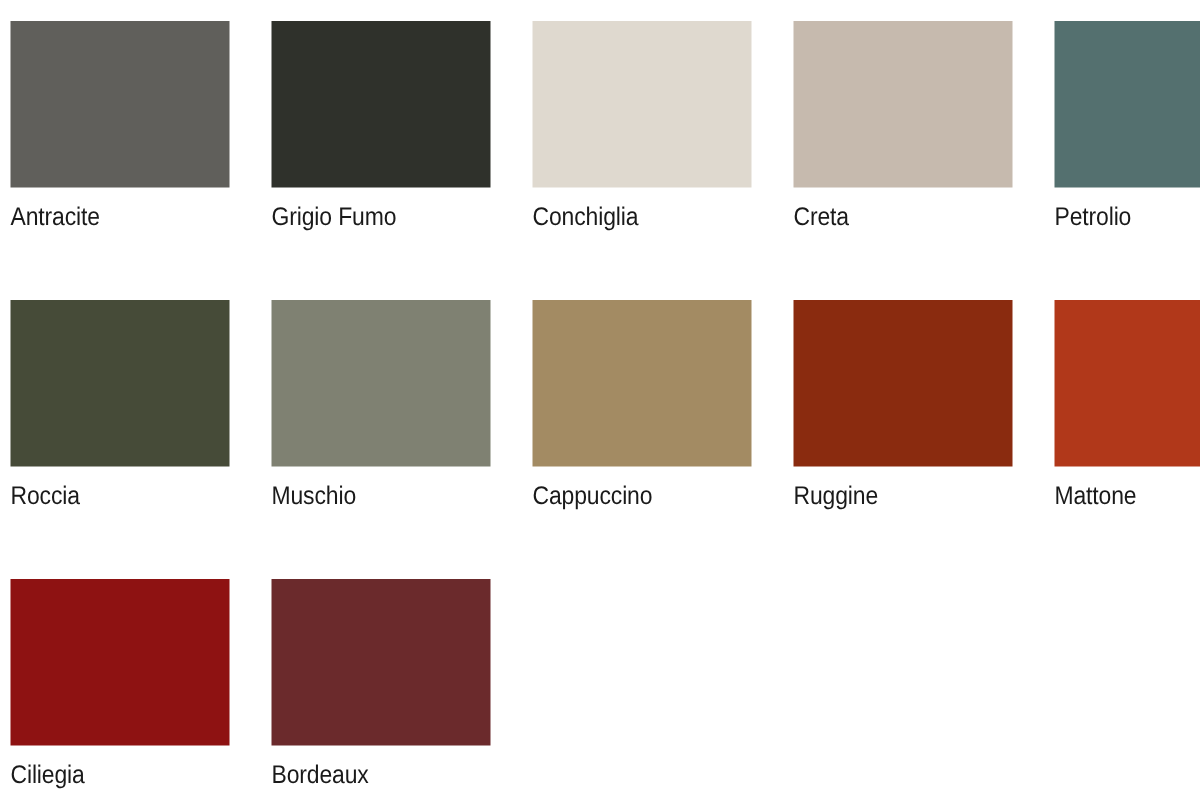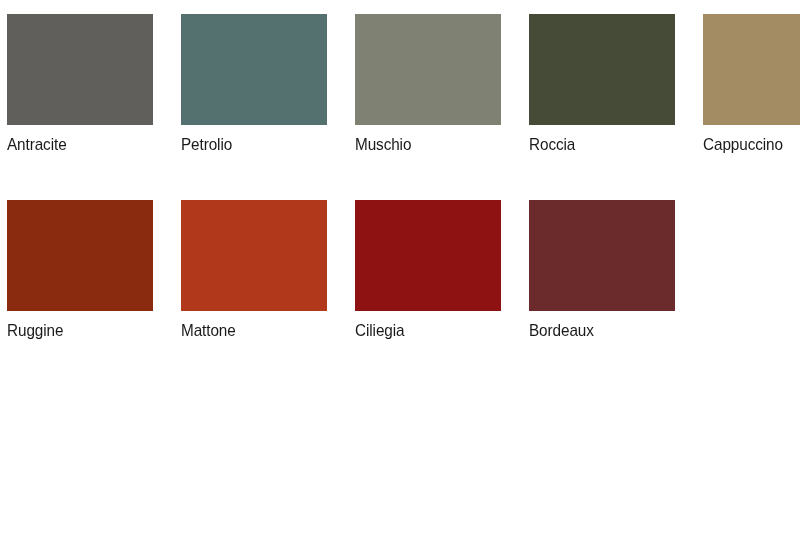--- a/index.html
+++ b/index.html
@@ -54,30 +54,42 @@
 </style>
 </head>
 <body style="background-color: rgb(255, 255, 255);">
 
 <div class="palette">
     <div class="swatch-cell">
       <div class="swatch-chip" style="background-color: rgb(96, 95, 91);"></div>
       <div class="swatch-label" style="color: rgb(26, 26, 26);">Antracite</div>
     </div>
     <div class="swatch-cell">
+      <div class="swatch-chip" style="background-color: rgb(47, 49, 43);"></div>
+      <div class="swatch-label" style="color: rgb(26, 26, 26);">Grigio Fumo</div>
+    </div>
+    <div class="swatch-cell">
+      <div class="swatch-chip" style="background-color: rgb(223, 217, 207);"></div>
+      <div class="swatch-label" style="color: rgb(26, 26, 26);">Conchiglia</div>
+    </div>
+    <div class="swatch-cell">
+      <div class="swatch-chip" style="background-color: rgb(198, 186, 174);"></div>
+      <div class="swatch-label" style="color: rgb(26, 26, 26);">Creta</div>
+    </div>
+    <div class="swatch-cell">
       <div class="swatch-chip" style="background-color: rgb(84, 112, 111);"></div>
       <div class="swatch-label" style="color: rgb(26, 26, 26);">Petrolio</div>
     </div>
     <div class="swatch-cell">
+      <div class="swatch-chip" style="background-color: rgb(70, 75, 56);"></div>
+      <div class="swatch-label" style="color: rgb(26, 26, 26);">Roccia</div>
+    </div>
+    <div class="swatch-cell">
       <div class="swatch-chip" style="background-color: rgb(127, 129, 114);"></div>
       <div class="swatch-label" style="color: rgb(26, 26, 26);">Muschio</div>
-    </div>
-    <div class="swatch-cell">
-      <div class="swatch-chip" style="background-color: rgb(70, 75, 56);"></div>
-      <div class="swatch-label" style="color: rgb(26, 26, 26);">Roccia</div>
     </div>
     <div class="swatch-cell">
       <div class="swatch-chip" style="background-color: rgb(163, 139, 99);"></div>
       <div class="swatch-label" style="color: rgb(26, 26, 26);">Cappuccino</div>
     </div>
     <div class="swatch-cell">
       <div class="swatch-chip" style="background-color: rgb(138, 43, 15);"></div>
       <div class="swatch-label" style="color: rgb(26, 26, 26);">Ruggine</div>
     </div>
     <div class="swatch-cell">

